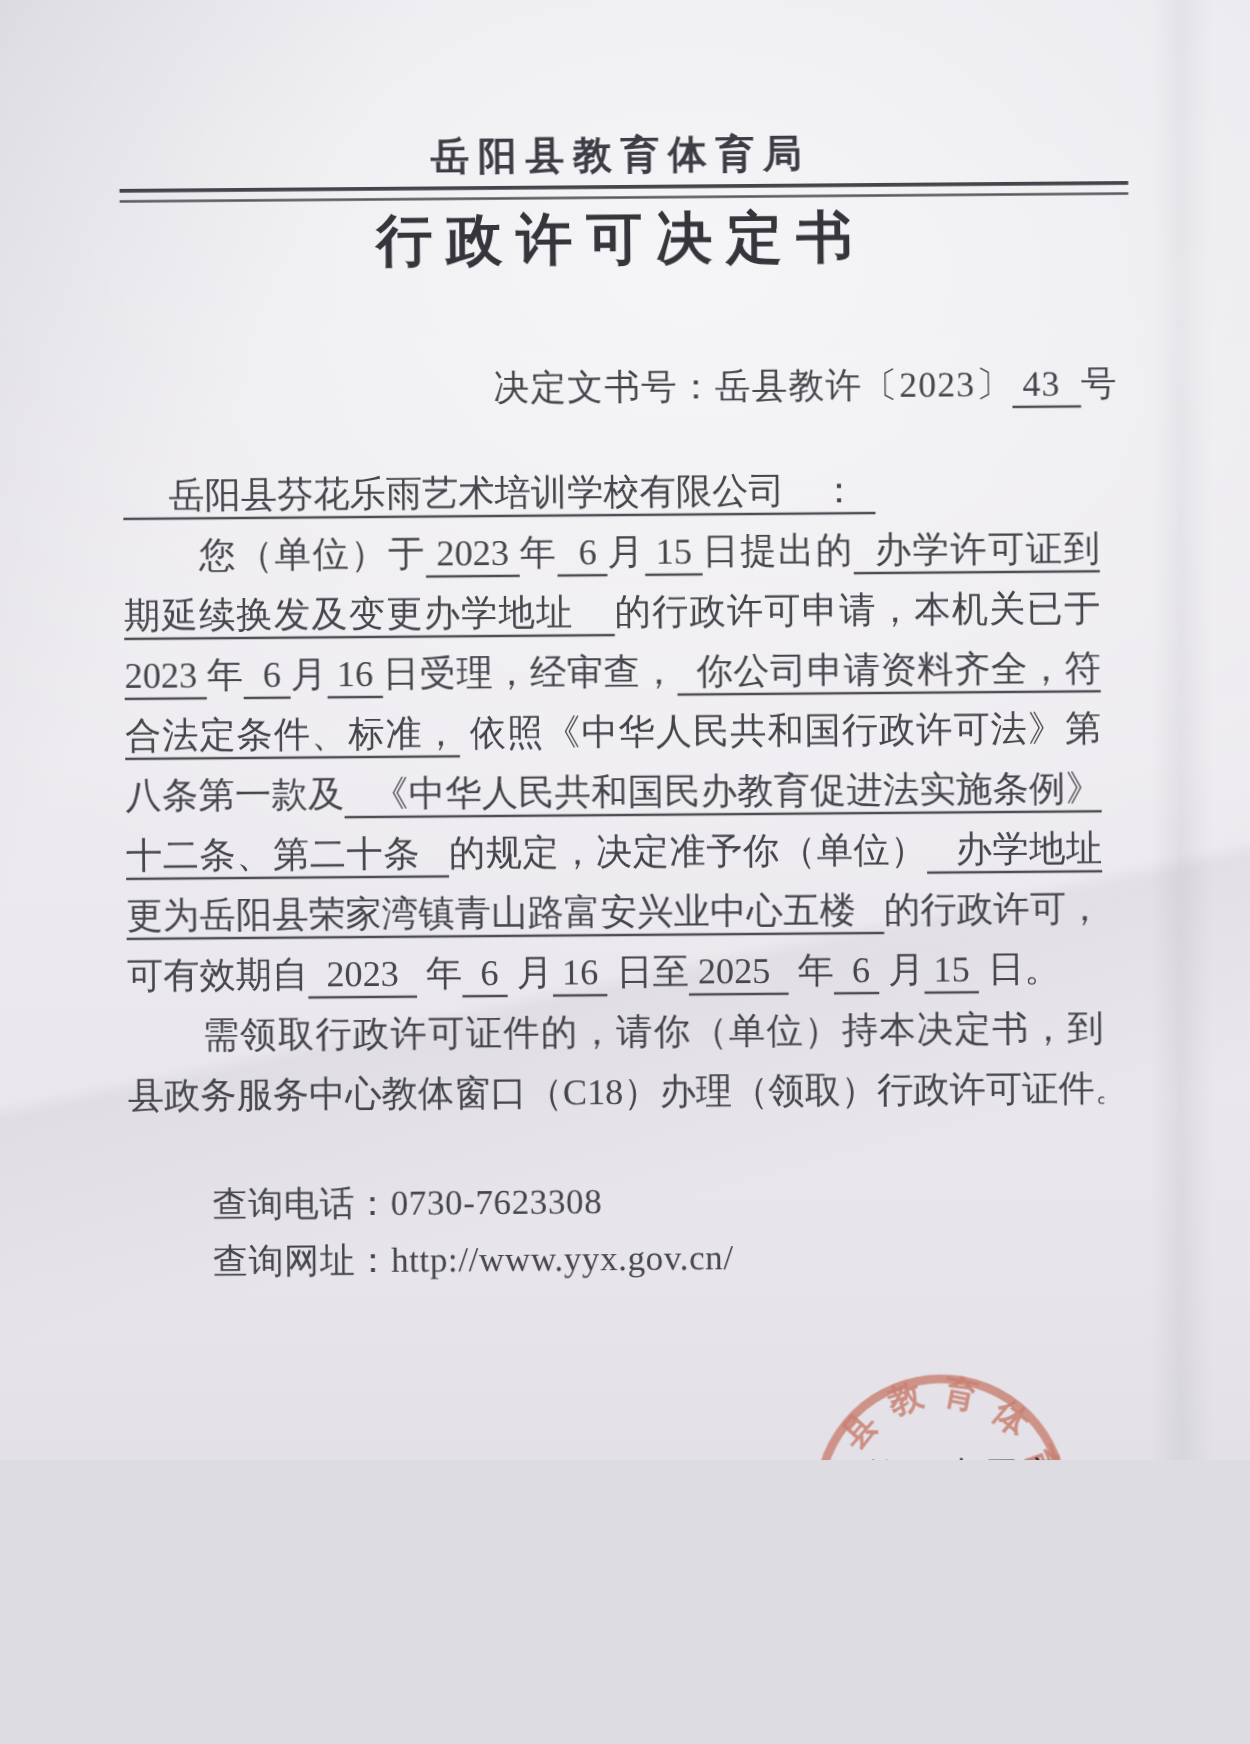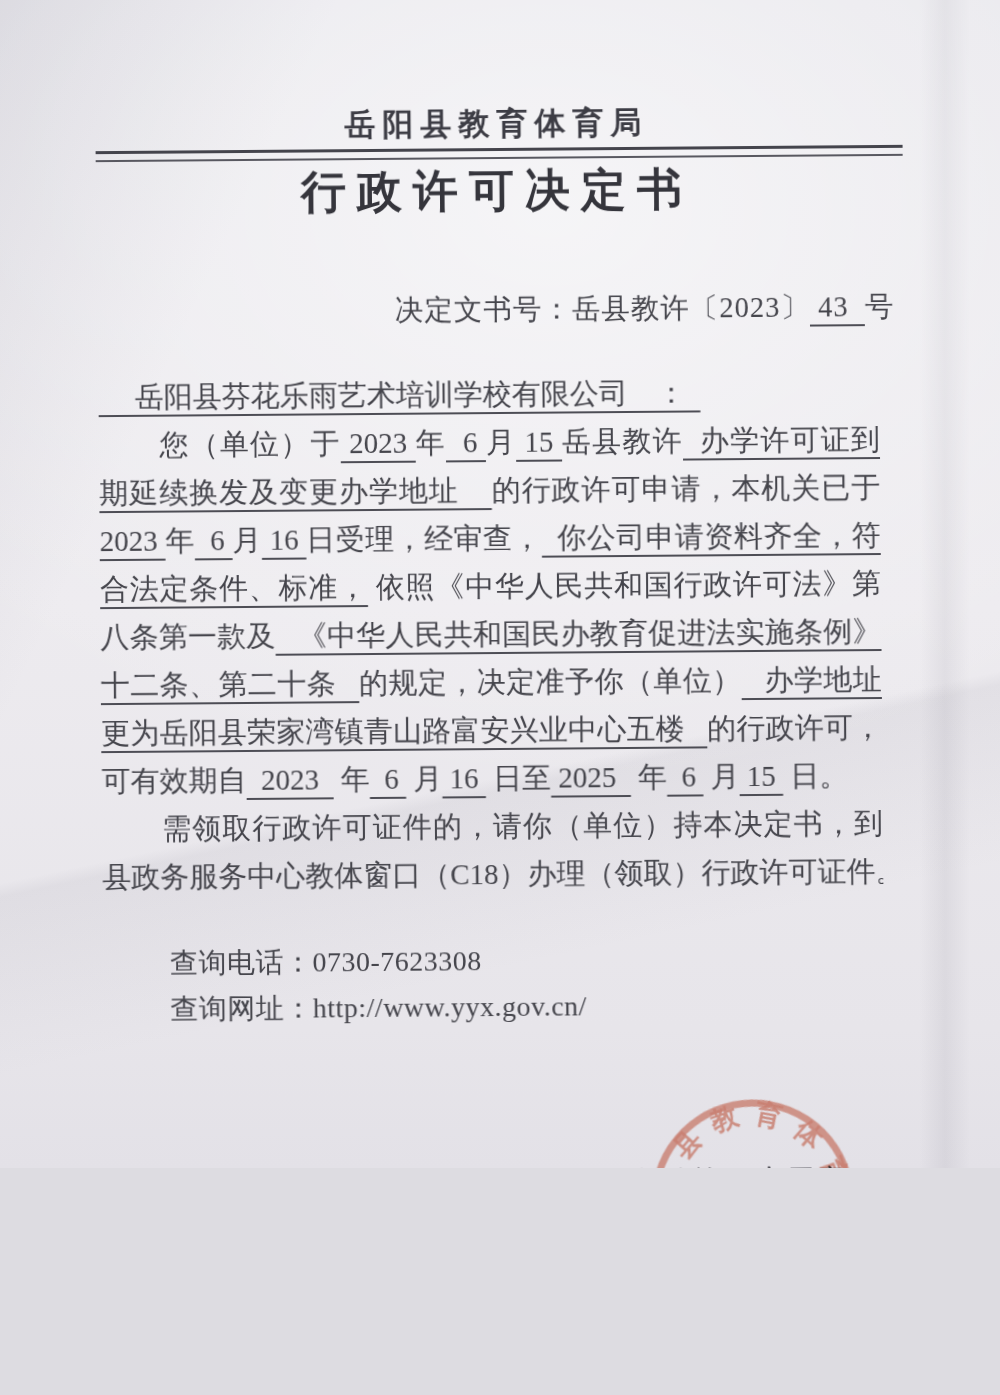--- a/index.html
+++ b/index.html
@@ -70,21 +70,21 @@
     <div class="org-header">岳阳县教育体育局</div>
 
     <div class="double-rule"></div>
 
     <h1 class="doc-title">行政许可决定书</h1>
 
     <div class="doc-no"><span>决定文书号：岳县教许〔2023〕</span><span class="u">&nbsp;43&nbsp;&nbsp;</span><span>号</span></div>
 
     <div class="body-lines">
         <div class="doc-line"><span class="u">　&nbsp;岳阳县芬花乐雨艺术培训学校有限公司　：&nbsp;&nbsp;</span></div>
-        <div class="doc-line fill"><span>　　您（单位）于</span><span class="u">&nbsp;2023&nbsp;</span><span>年</span><span class="u">&nbsp;&nbsp;6&nbsp;</span><span>月</span><span class="u">&nbsp;15&nbsp;</span><span>岳县教许</span><span class="u">&nbsp;&nbsp;办学许可证到</span></div>
+        <div class="doc-line fill"><span>　　您（单位）于</span><span class="u">&nbsp;2023&nbsp;</span><span>年</span><span class="u">&nbsp;&nbsp;6&nbsp;</span><span>月</span><span class="u">&nbsp;15&nbsp;</span><span>日提出的</span><span class="u">&nbsp;&nbsp;办学许可证到</span></div>
         <div class="doc-line fill"><span class="u">期延续换发及变更办学地址&nbsp;&nbsp;&nbsp;&nbsp;</span><span>的行政许可申请，本机关已于</span></div>
         <div class="doc-line fill"><span class="u">2023&nbsp;</span><span>年</span><span class="u">&nbsp;&nbsp;6&nbsp;</span><span>月</span><span class="u">&nbsp;16&nbsp;</span><span>日受理，经审查，</span><span class="u">&nbsp;&nbsp;你公司申请资料齐全，符</span></div>
         <div class="doc-line fill"><span class="u">合法定条件、标准，</span><span>&nbsp;依照《中华人民共和国行政许可法》第三十</span></div>
         <div class="doc-line fill"><span>八条第一款及</span><span class="u">&nbsp;&nbsp;&nbsp;《中华人民共和国民办教育促进法实施条例》第</span></div>
         <div class="doc-line fill"><span class="u">十二条、第二十条&nbsp;&nbsp;&nbsp;</span><span>的规定，决定准予你（单位）</span><span class="u">&nbsp;&nbsp;&nbsp;办学地址变</span></div>
         <div class="doc-line fill"><span class="u">更为岳阳县荣家湾镇青山路富安兴业中心五楼&nbsp;&nbsp;&nbsp;</span><span>的行政许可，许</span></div>
         <div class="doc-line"><span>可有效期自</span><span class="u">&nbsp;&nbsp;2023&nbsp;&nbsp;</span><span>&nbsp;年</span><span class="u">&nbsp;&nbsp;6&nbsp;</span><span>&nbsp;月</span><span class="u">&nbsp;16&nbsp;</span><span>&nbsp;日至</span><span class="u">&nbsp;2025&nbsp;&nbsp;</span><span>&nbsp;年</span><span class="u">&nbsp;&nbsp;6&nbsp;</span><span>&nbsp;月</span><span class="u">&nbsp;15&nbsp;</span><span>&nbsp;日。</span></div>
         <div class="doc-line fill"><span>　　需领取行政许可证件的，请你（单位）持本决定书，到岳阳</span></div>
         <div class="doc-line"><span>县政务服务中心教体窗口（C18）办理（领取）行政许可证件。</span></div>
       </div>

